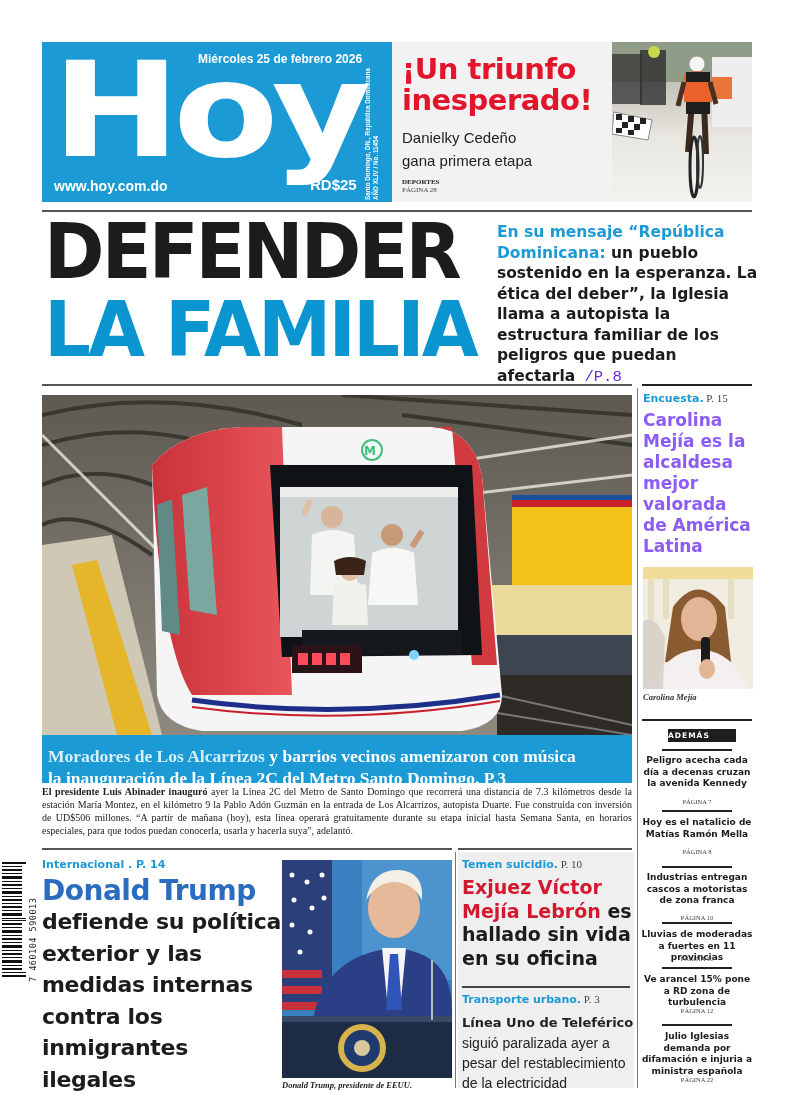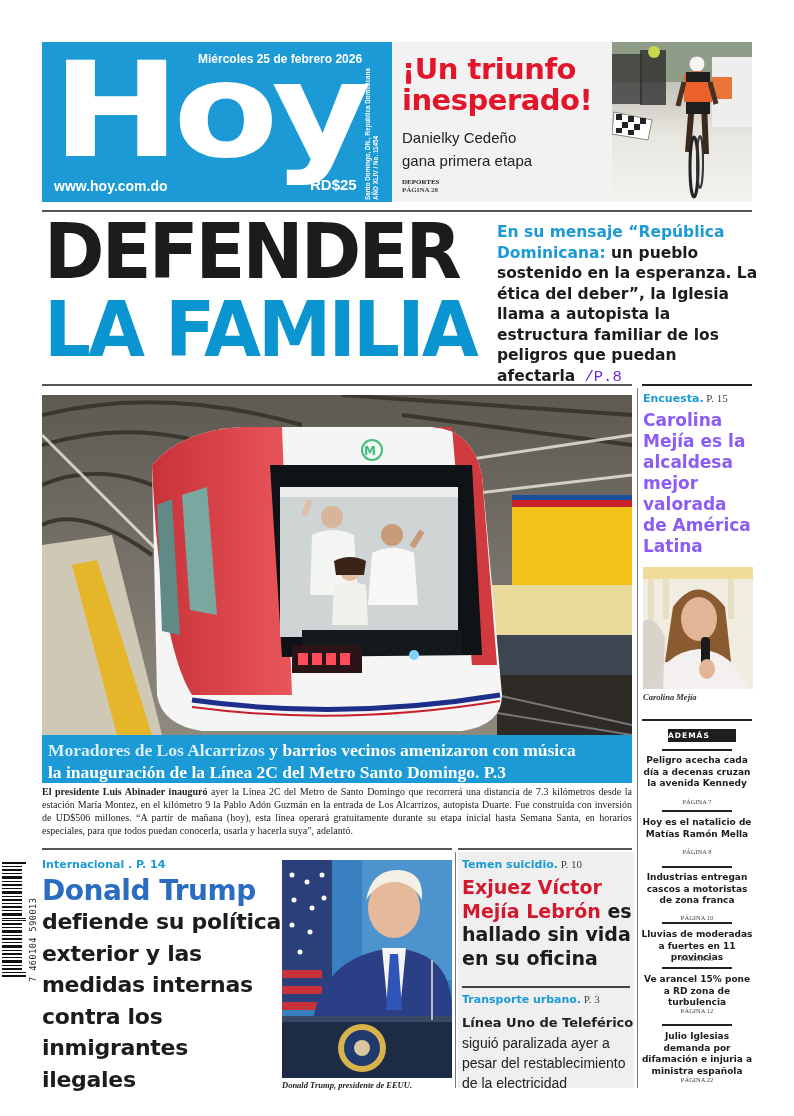--- a/index.html
+++ b/index.html
@@ -14,36 +14,36 @@
   .mast-url { left: 12px; top: 136px; font-size: 14px; font-weight: bold; color: #ffffff; }
   .mast-price { left: 268px; top: 134px; font-size: 15px; font-weight: bold; color: #ffffff; }
   .mast-vert { left: 322px; top: 8px; width: 24px; height: 150px; }
   .mast-vert span { position: absolute; left: 0; top: 150px; width: 150px; transform: rotate(-90deg); transform-origin: left top; font-size: 6.3px; font-weight: bold; color: #ffffff; line-height: 8px; white-space: nowrap; }
 
   
   .promo { left: 392px; top: 42px; width: 220px; height: 160px; background: #f2f2f2; }
   .promo-title { left: 10px; top: 12px; font-family: "DejaVu Sans", sans-serif; font-weight: bold; font-size: 29px; line-height: 31px; color: #e3152b; letter-spacing: -0.5px; }
   .promo-sub { left: 10px; top: 84px; font-size: 15px; line-height: 23px; color: #222; }
   .promo-sec { left: 10px; top: 136px; font-family: "Liberation Serif", serif; font-size: 7px; font-weight: bold; color: #222; }
-  .promo-page { left: 10px; top: 144px; font-family: "Liberation Serif", serif; font-size: 7px; color: #444; font-weight: bold; }
+  .promo-page { left: 10px; top: 144px; font-family: "Liberation Serif", serif; font-size: 7px; color: #444; }
   .promo-photo { left: 612px; top: 42px; width: 140px; height: 160px; background: linear-gradient(180deg, #9aa59a 0%, #c9c8bf 30%, #e9e7e1 60%, #f3f2ef 100%); overflow: hidden; }
 
   
   .rule { height: 2px; background: #555; }
 
   
   .h1a { left: 44px; top: 214px; font-family: "DejaVu Sans", sans-serif; font-weight: 900; font-size: 76px; line-height: 76px; letter-spacing: -3px; color: #1c1c1c; transform: scaleX(0.96); transform-origin: left top; }
   .h1b { left: 44px; top: 292px; font-family: "DejaVu Sans", sans-serif; font-weight: 900; font-size: 76px; line-height: 76px; letter-spacing: -3px; color: #0a95d0; transform: scaleX(0.97); transform-origin: left top; }
   .deck { left: 497px; top: 222px; width: 262px; font-family: "DejaVu Sans", sans-serif; font-weight: bold; font-size: 15.5px; line-height: 20.5px; color: #1c1c1c; }
   .deck .blue { color: #1b9ad6; }
   .deck .pg { font-family: Liberation Mono, monospace; font-weight: normal; color: #6d28d9; }
 
   
   .metro { left: 42px; top: 395px; width: 590px; height: 340px; overflow: hidden; background: #6d6a62; }
-  .caption-bar { left: 42px; top: 735px; width: 590px; height: 48px; background: #1b9ad6; padding: 4px 6px; }
+  .caption-bar { left: 42px; top: 735px; width: 590px; height: 48px; background: #1b9ad6; padding: 10px 6px; }
   .caption-bar div { font-family: "Liberation Serif", serif; font-weight: bold; font-size: 17.5px; line-height: 22px; color: #ffffff; }
   .caption-bar .light { color: #d7f0fb; }
   .body-text { left: 42px; top: 785px; width: 590px; font-family: "Liberation Serif", serif; font-size: 10px; line-height: 13px; color: #222; text-align: justify; }
 
   
   .vline { width: 1px; background: #777; }
   .kicker { font-family: "DejaVu Sans", sans-serif; font-weight: bold; color: #1b9ad6; }
   .kicker .p { font-family: "Liberation Serif", serif; font-weight: normal; color: #444; }
   .side-head { left: 643px; top: 410px; width: 112px; font-family: "DejaVu Sans", sans-serif; font-weight: bold; font-size: 17px; line-height: 21px; color: #8b5cf6; }
   .side-photo { left: 643px; top: 567px; width: 110px; height: 122px; overflow: hidden; background: #f2ede4; }

